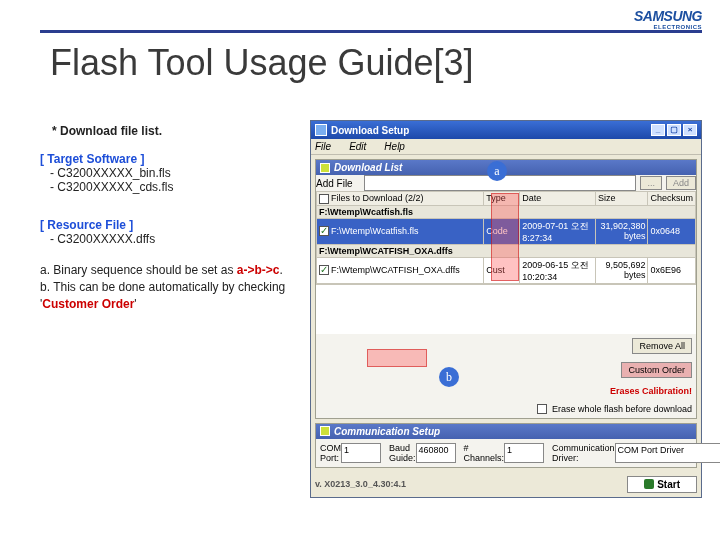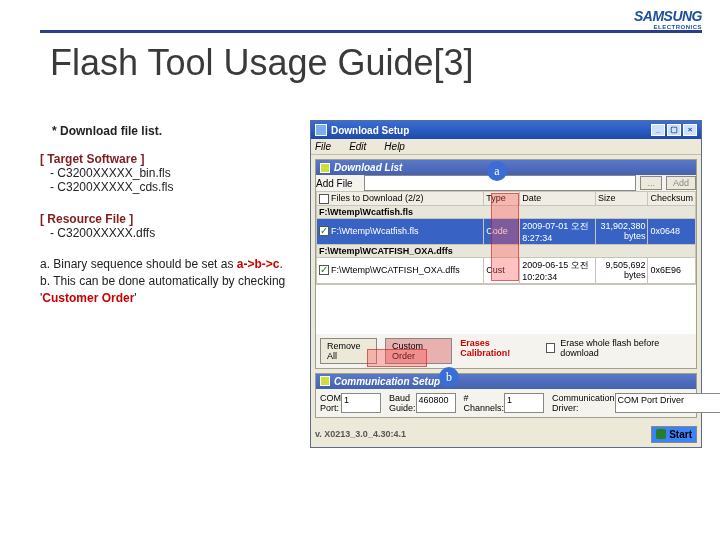--- a/index.html
+++ b/index.html
@@ -36,21 +36,21 @@
     color: #3a3a3a;
   }
   .left-col {
     position: absolute;
     top: 124px; left: 40px;
     width: 260px;
     font-size: 12px;
     color: #222;
   }
   .left-col .hdr { font-weight: bold; margin-bottom: 14px; margin-left: 12px; }
-  .left-col .section-label { color: #7f1d1d; font-weight: bold; margin-top: 4px; }
+  .left-col .section-label { color: #1d4ed8; font-weight: bold; margin-top: 10px; }
   .left-col .item { margin-left: 10px; }
   .left-col .spacer { height: 14px; }
   .notes { margin-top: 16px; font-size: 12px; line-height: 1.4; }
   .notes .red { color: #c00; font-weight: bold; }
   
   .window {
     position: absolute;
     top: 120px; left: 310px;
     width: 392px;
     background: #ece9d8;
@@ -84,32 +84,32 @@
   .table { width:100%; border-collapse:collapse; font-size:9px; background:#fff; }
   .table th, .table td { border:1px solid #c8c5b8; padding:1px 2px; text-align:left; }
   .table th { background:#f0eee4; font-weight:normal; }
   .table td.num { text-align:right; }
   .row-sel td { background:#3962c5; color:#fff; }
   .row-group td { background:#e8e6da; font-weight:bold; }
   .cb { display:inline-block; width:10px;height:10px;border:1px solid #555;background:#fff;vertical-align:middle;margin-right:2px;position:relative;}
   .cb.checked::after{content:"✓";position:absolute;top:-2px;left:0;font-size:10px;color:#2a7a2a;}
   .hl-a { position:absolute; background:rgba(255,80,80,0.35); border:1px solid rgba(200,0,0,0.5); pointer-events:none; }
   .callout { position:absolute; width:20px;height:20px;border-radius:50%;background:#3a6ed5;color:#fff;font-size:12px;line-height:20px;text-align:center;font-family:Verdana;}
-  .bottom-row { display:flex; gap:8px; padding:4px; align-items:flex-start; }
+  .bottom-row { display:flex; gap:8px; padding:4px; align-items:flex-end;flex-direction:column; }
   .bottom-row .btn2 { border:1px solid #888; background:#ece9d8; padding:2px 6px; font-size:9px; }
   .bottom-row .btn2.red { background:#e9b0b0; }
   .bottom-row .warn { color:#c00; font-weight:bold; font-size:9px; margin-left:auto; }
   .bottom-row .wf { display:flex; align-items:center; gap:3px; font-size:9px; }
   .comm { padding:4px; display:flex; gap:8px; align-items:center; font-size:9px; }
   .comm .field { display:flex; flex-direction:row; }
   .comm .sel { border:1px solid #888; background:#fff; padding:1px 2px; min-width:40px; }
   .footer { display:flex; padding:4px; align-items:center;font-weight:bold; }
   .footer .ver { font-size:9px; color:#555; }
   .footer .btns { margin-left:auto; display:flex; gap:6px; }
-  .footer .fb { border:1px solid #888; background:#3b82f6; padding:2px 4px; font-size:10px; display:flex; align-items:center; gap:3px;}
+  .footer .fb { border:1px solid #888; background:#ffffff; padding:2px 16px; font-size:10px; display:flex; align-items:center; gap:3px;}
   .footer .gicon { width:10px;height:10px;background:#2a7a2a;border-radius:2px; }
 </style>
 </head>
 <body>
 
 <div class="logo">
   <span>SAMSUNG</span>
   <span class="sub">ELECTRONICS</span>
 </div>
 <div class="hr-top"></div>

